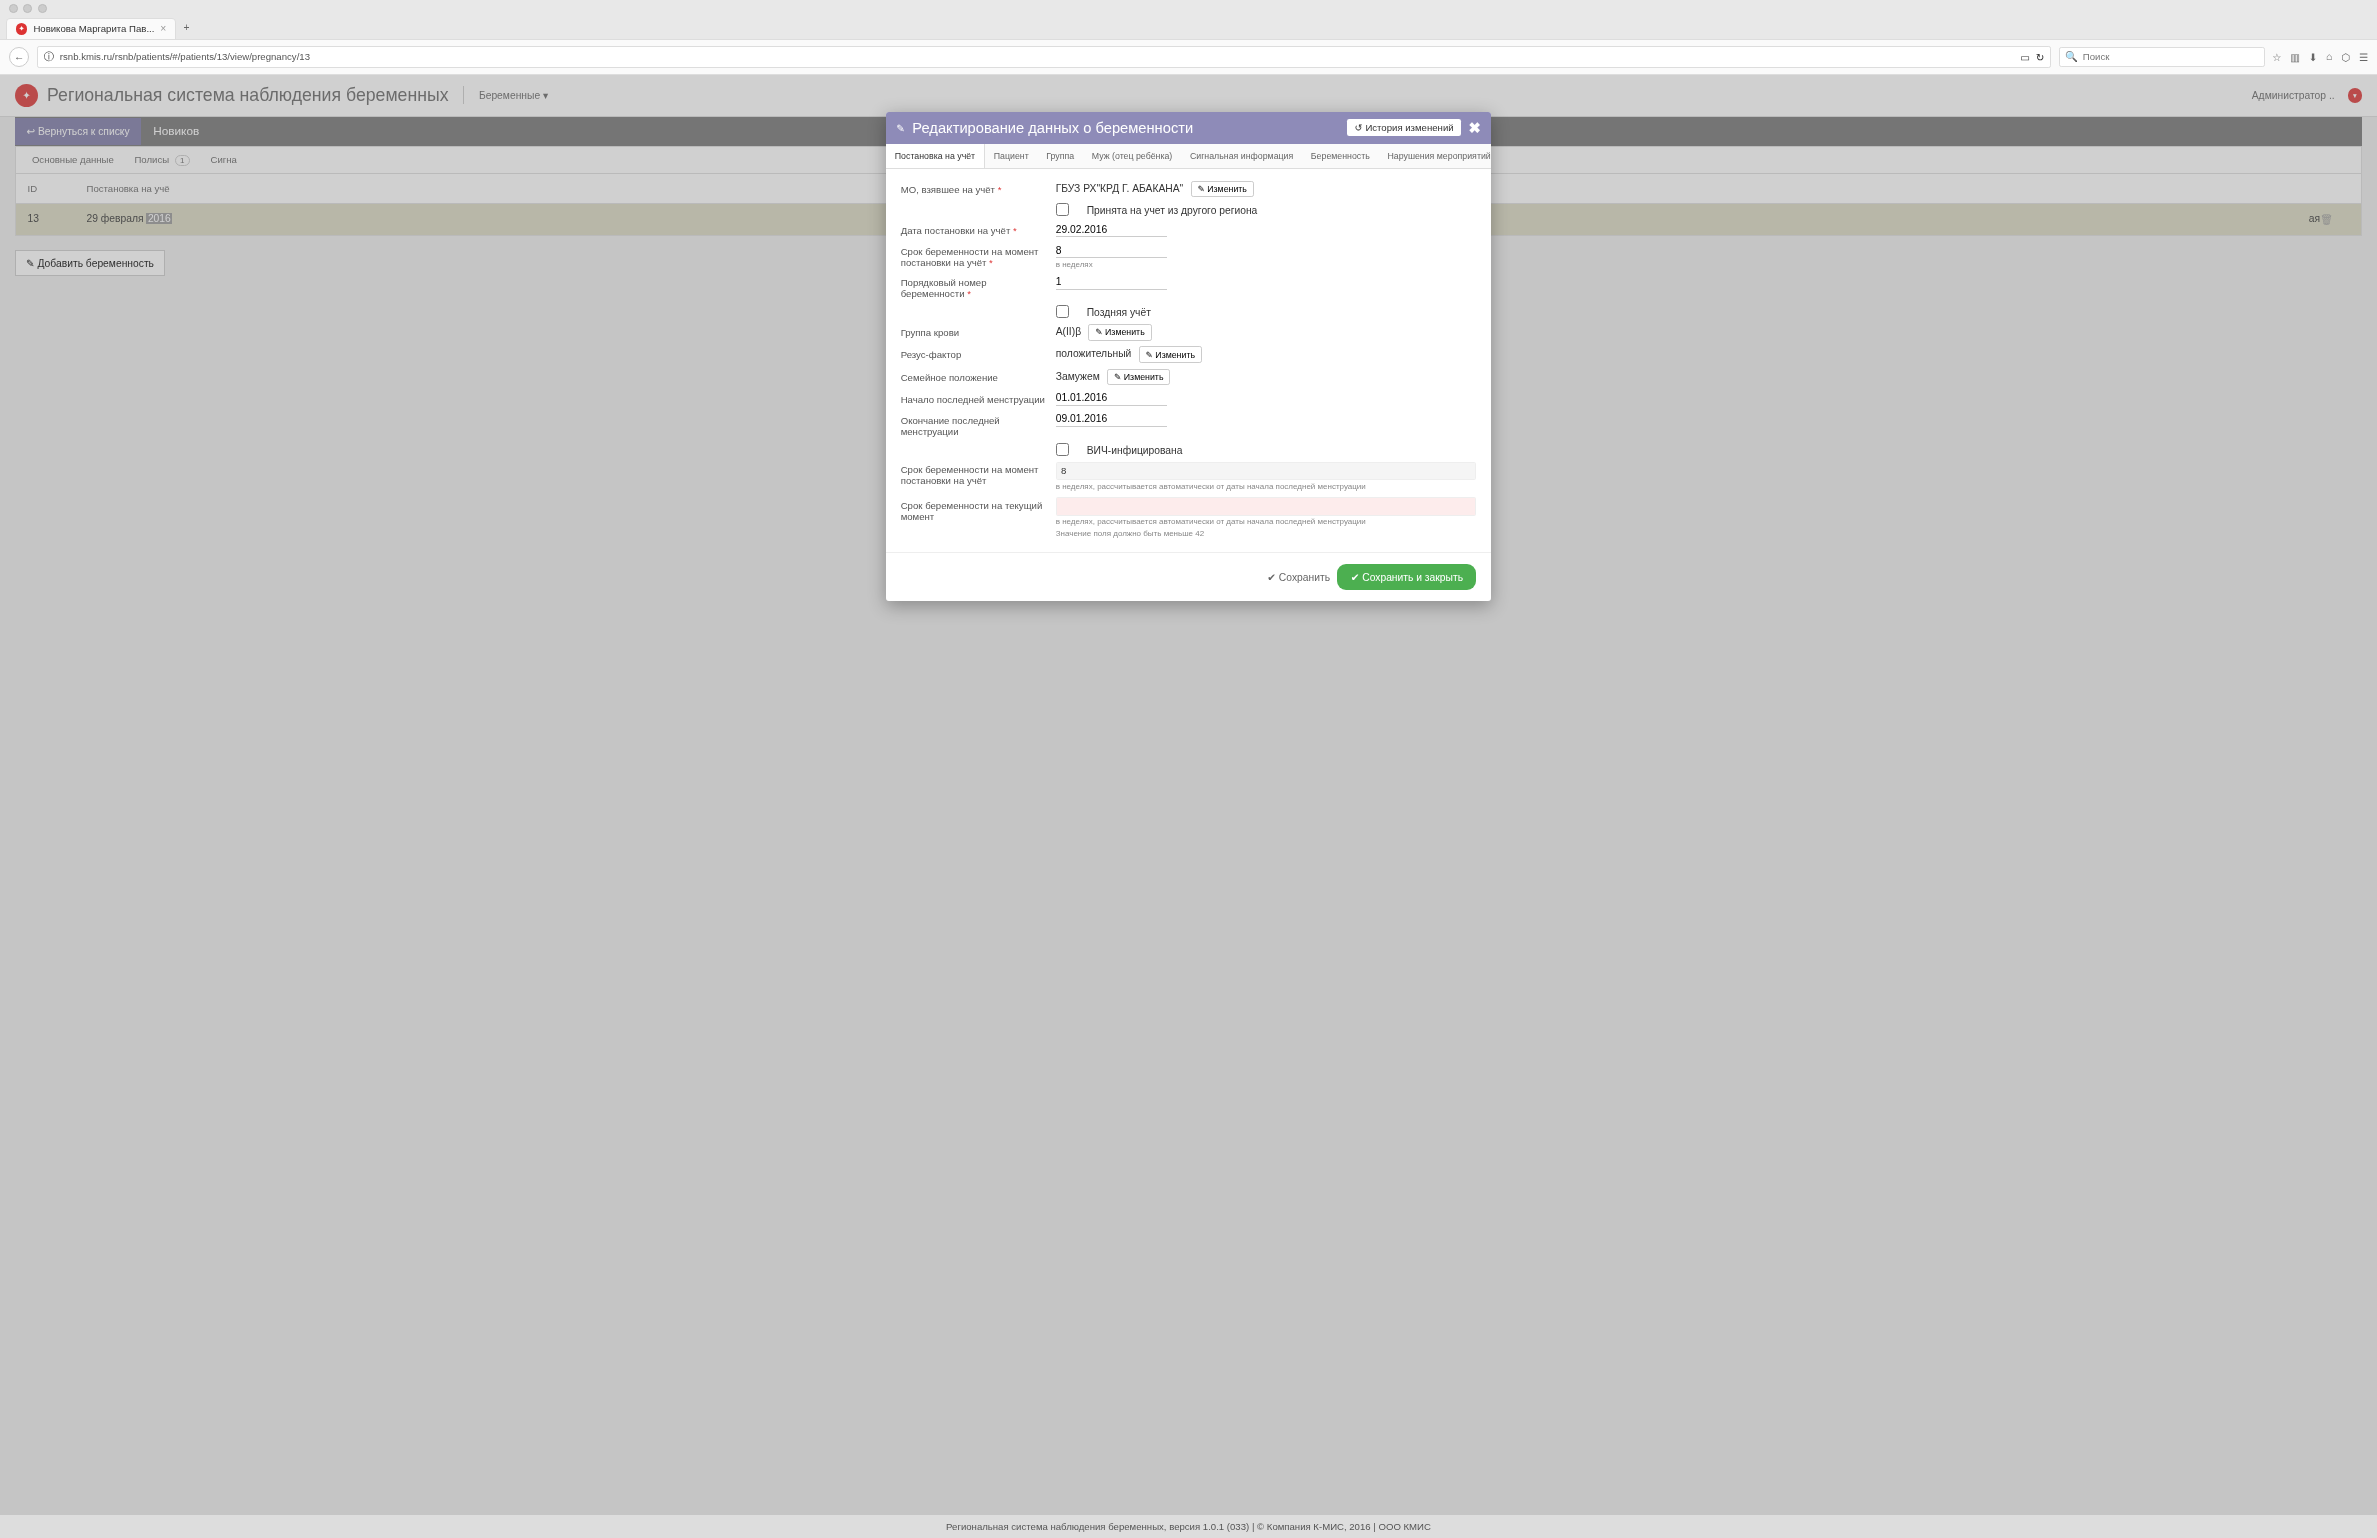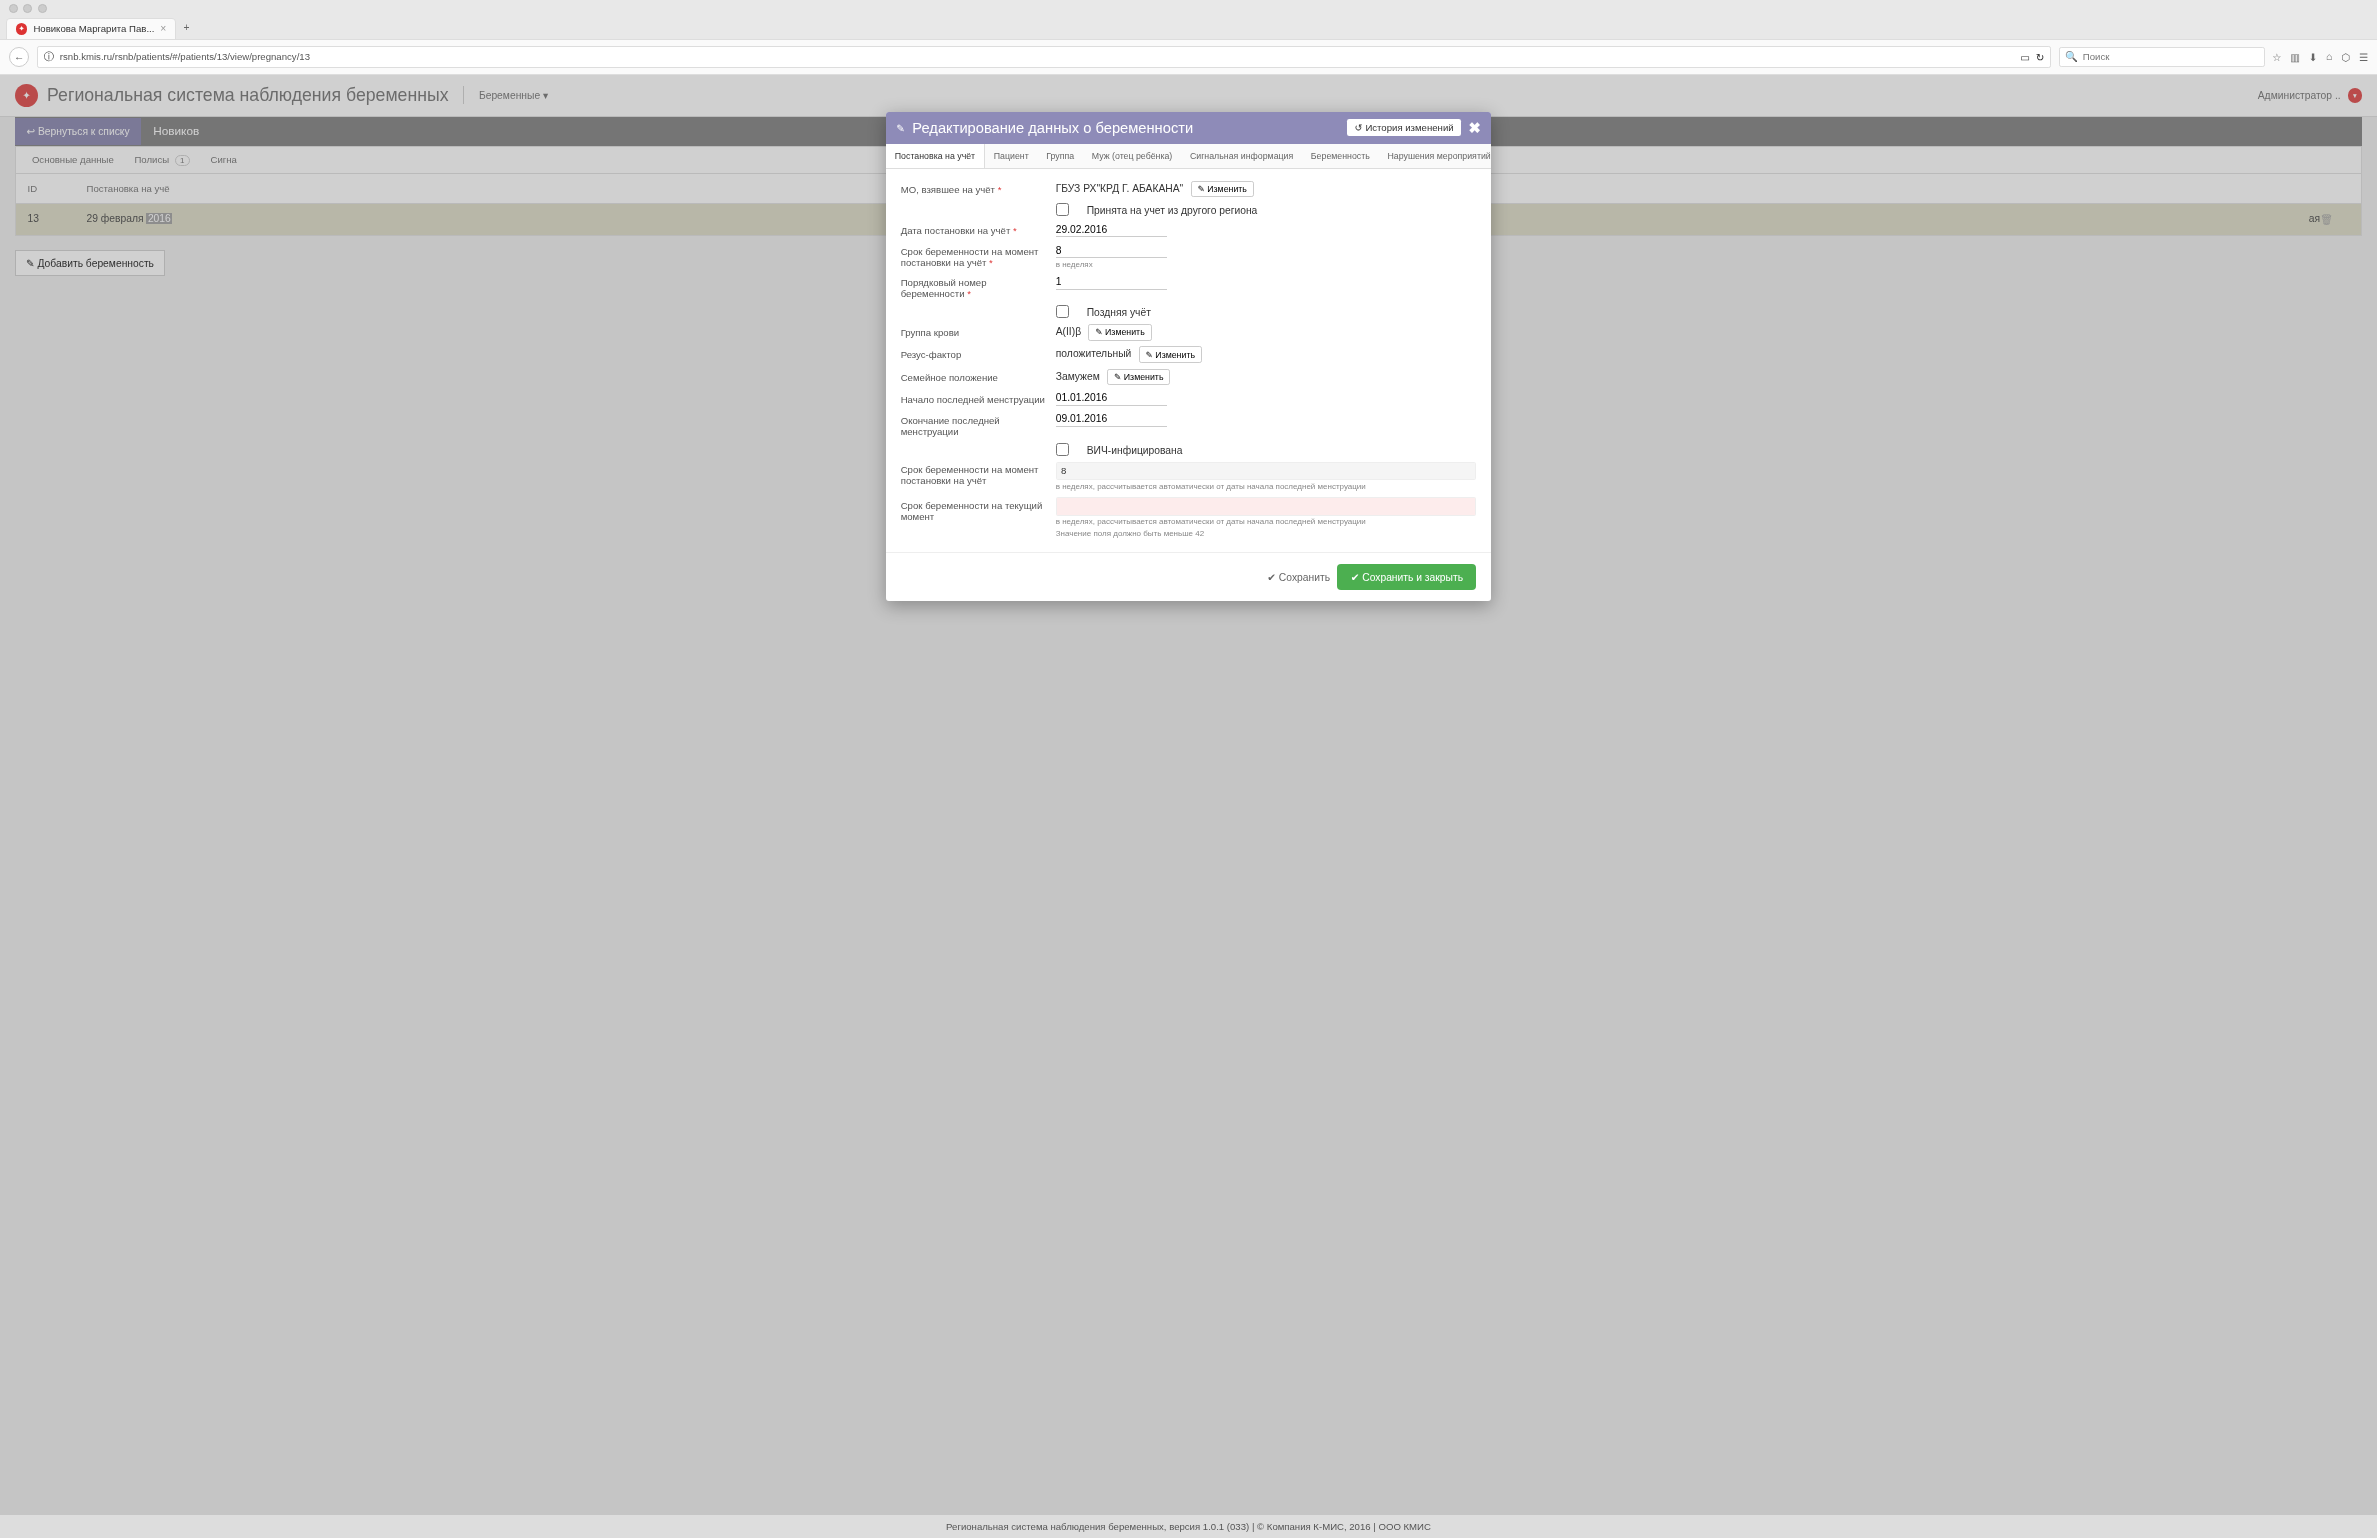--- a/index.html
+++ b/index.html
@@ -20,21 +20,21 @@
 .search-input{flex:1;border:none;font-size:9.6px;outline:none}
 .tool-icons{display:flex;gap:8.8px;color:#666}
 .tool-icons span{cursor:pointer}
 .app{background:#eee;min-height:calc(100vh - 81px);padding-bottom:29.5px;position:relative}
 .app-header{background:#fff;padding:8.8px 14.7px;display:flex;align-items:center;gap:8.8px;border-bottom:0.7px solid #ddd}
 .logo{width:23.6px;height:23.6px;background:#d33;border-radius:50%;display:flex;align-items:center;justify-content:center;color:#fff}
 .app-title{font-size:17.7px;font-weight:300;color:#666;flex:0 0 auto}
 .divider{border-left:0.7px solid #ccc;height:17.7px;margin:0 5.9px}
 .dropdown-link{color:#666;cursor:pointer}
 .spacer{flex:1}
-.user-menu{display:flex;align-items:center;gap:7px;color:#666}
+.user-menu{display:flex;align-items:center;gap:13px;color:#666}
 .user-badge{width:14.7px;height:14.7px;background:#d33;border-radius:50%;color:#fff;display:flex;align-items:center;justify-content:center;font-size:7.4px}
 .content{padding:0 14.7px}
 .breadcrumb-bar{background:#737373;display:flex;align-items:center}
 .back-link{background:#7d7aa8;color:#fff;padding:7.4px 11.8px;cursor:pointer;font-size:10.3px}
 .person-name{color:#fff;padding:7.4px 11.8px;font-size:11.8px}
 .sub-tabs{background:#fff;border:0.7px solid #ddd;display:flex;padding:0 5.9px}
 .sub-tab{padding:7.4px 10.3px;color:#666;cursor:pointer;font-size:9.6px}
 .sub-tab .badge{display:inline-block;border:0.7px solid #ccc;border-radius:7.4px;padding:0 4.4px;font-size:8px;margin-left:2.9px}
 .table-area{background:#fff;border:0.7px solid #ddd;border-top:none;padding:0}
 .table-head{display:flex;padding:8.8px 11.8px;color:#666;font-size:9.6px}
@@ -63,21 +63,21 @@
 .form-value{flex:1;font-size:10.3px;color:#333}
 .change-btn{border:0.7px solid #ccc;background:#fff;padding:2.2px 5.9px;font-size:8.8px;border-radius:2.2px;cursor:pointer;margin-left:4.4px}
 .text-input{width:111px;border:none;border-bottom:0.7px solid #ccc;font-size:10.3px;padding:1.5px 0;outline:none}
 .help{font-size:8px;color:#888;display:block;margin-top:1.5px}
 .checkbox-row{display:flex;align-items:flex-end;gap:18px}
 .ro-input{width:100%;background:#f5f5f5;border:0.7px solid #eee;padding:2.9px 4.4px;font-size:9.6px;border-radius:1.5px}
 .ro-input.err{background:#fdecec}
 .err-text{font-size:8px;color:#888;margin-top:2.9px}
 .modal-foot{padding:10.3px 14.7px;display:flex;justify-content:flex-end;gap:7.4px;border-top:0.7px solid #eee}
 .btn-plain{background:transparent;border:none;color:#666;cursor:pointer;font-size:10.3px}
-.btn-green{background:#4caf50;color:#fff;border:none;padding:7.4px 13.3px;font-size:10.3px;border-radius:4px;cursor:pointer}
+.btn-green{background:#4caf50;color:#fff;border:none;padding:7.4px 13.3px;font-size:10.3px;border-radius:9px;cursor:pointer}
 .footer{position:fixed;bottom:0;left:0;right:0;background:#ddd;text-align:center;padding:5.9px;font-size:9.6px;color:#555}
 </style>
 </head>
 <body>
 
 <div class="browser-chrome">
   <div class="window-controls">
     <span class="wc-dot"></span>
     <span class="wc-dot"></span>
     <span class="wc-dot"></span>

